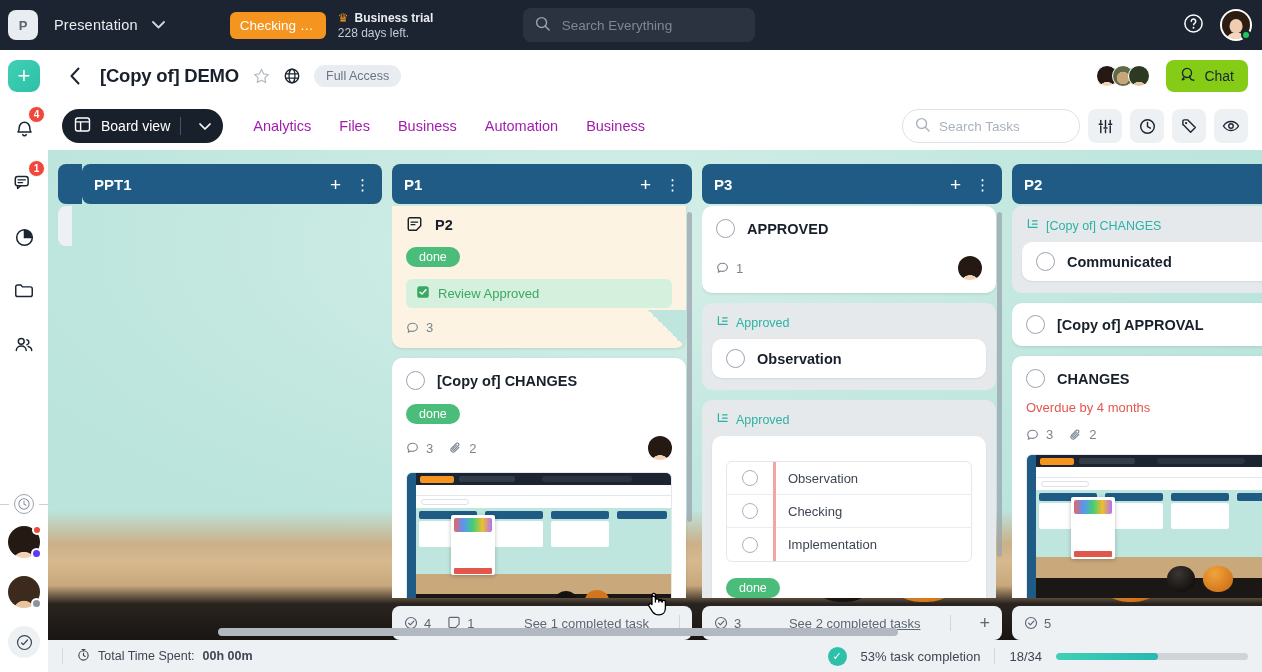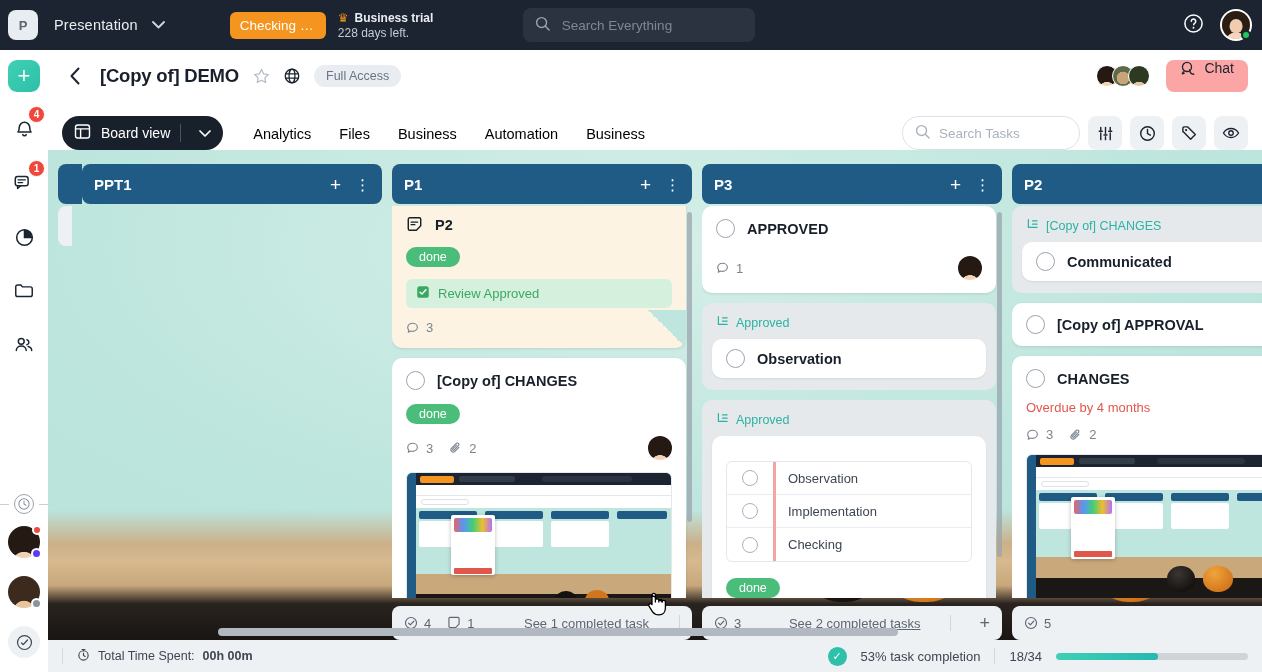--- a/index.html
+++ b/index.html
@@ -95,40 +95,40 @@
   .star-icon { color:#aeb6c0; }
   .access-chip {
     margin-left:14px; background:#e9edf1; color:#6a7484; border-radius:12px;
     padding:4px 12px; font-size:12.5px; cursor:pointer;
   }
   .title-right { margin-left:auto; display:flex; align-items:center; }
   .facepile { display:flex; align-items:center; }
   .fp { width:22px; height:22px; border-radius:50%; border:1.5px solid #fff; margin-left:-6px; overflow:hidden; }
   .fp:first-child { margin-left:0; }
   .chat-btn {
-    margin-left:16px; background:#fca5a5; border:none; border-radius:8px; height:32px;
-    display:flex; gap:7px; padding:0 14px; color:#1b2430;
+    margin-left:16px; background:#84cc16; border:none; border-radius:8px; height:32px;
+    display:flex; align-items:center; gap:7px; padding:0 14px; color:#1b2430;
     font-size:14px; font-family:inherit; cursor:pointer;
   }
 
   
   .toolbar {
     position:absolute; left:48px; top:102px; width:1214px; height:48px; background:#fff;
-    display:flex; align-items:flex-end; padding:0 14px; z-index:24;
+    display:flex; align-items:center; padding:0 14px; z-index:24;
   }
   .boardview-pill {
     background:#18202b; color:#fff; border-radius:20px; height:34px; display:flex; align-items:center;
     padding:0 4px 0 12px; gap:10px; cursor:pointer;
   }
   .boardview-pill .lbl { font-size:14px; font-weight:500; }
   .bv-sep { width:1px; height:18px; background:#4a5360; }
   .bv-caret { width:28px; display:flex; align-items:center; justify-content:center; font-size:10px; }
   .tnav { display:flex; align-items:center; gap:0; margin-left:16px; }
   .tnav a {
-    color:#000000; font-size:14.5px; padding:8px 14px; text-decoration:none; cursor:pointer; white-space:nowrap;
+    color:#a21caf; font-size:14.5px; padding:8px 14px; text-decoration:none; cursor:pointer; white-space:nowrap;
   }
   .toolbar-right { margin-left:auto; display:flex; align-items:center; gap:8px; }
   .task-search {
     width:178px; height:34px; border:1px solid #dde2e8; border-radius:20px; display:flex;
     align-items:center; gap:9px; padding:0 12px;
   }
   .task-search input { border:none; outline:none; font-size:13.5px; font-family:inherit; color:#5d6673; width:100%; background:transparent; }
   .task-search input::placeholder { color:#aab2bd; }
   .tbtn {
     width:34px; height:34px; border-radius:8px; background:#eef1f4; display:flex;
@@ -670,28 +670,28 @@
                       <span class="radio-sm"></span>
                     </span>
                   <span class="bar"></span>
                   <span class="txt">Observation</span>
                 </div>
                 <div class="subrow">
                   <span class="rc">
                       <span class="radio-sm"></span>
                     </span>
                   <span class="bar"></span>
-                  <span class="txt">Implementation</span>
+                  <span class="txt">Checking</span>
                 </div>
                 <div class="subrow">
                   <span class="rc">
                       <span class="radio-sm"></span>
                     </span>
                   <span class="bar"></span>
-                  <span class="txt">Checking</span>
+                  <span class="txt">Implementation</span>
                 </div>
               </div>
               <span class="chip-done" style="margin-top:16px;">done</span>
             </div>
           </div>
         </div>
         <div class="col-scrollbar" style="top:62px; height:345px;"></div>
         <div class="col-foot">
           <span class="m">
             <svg width="14" height="14" viewBox="0 0 16 16" fill="none">

